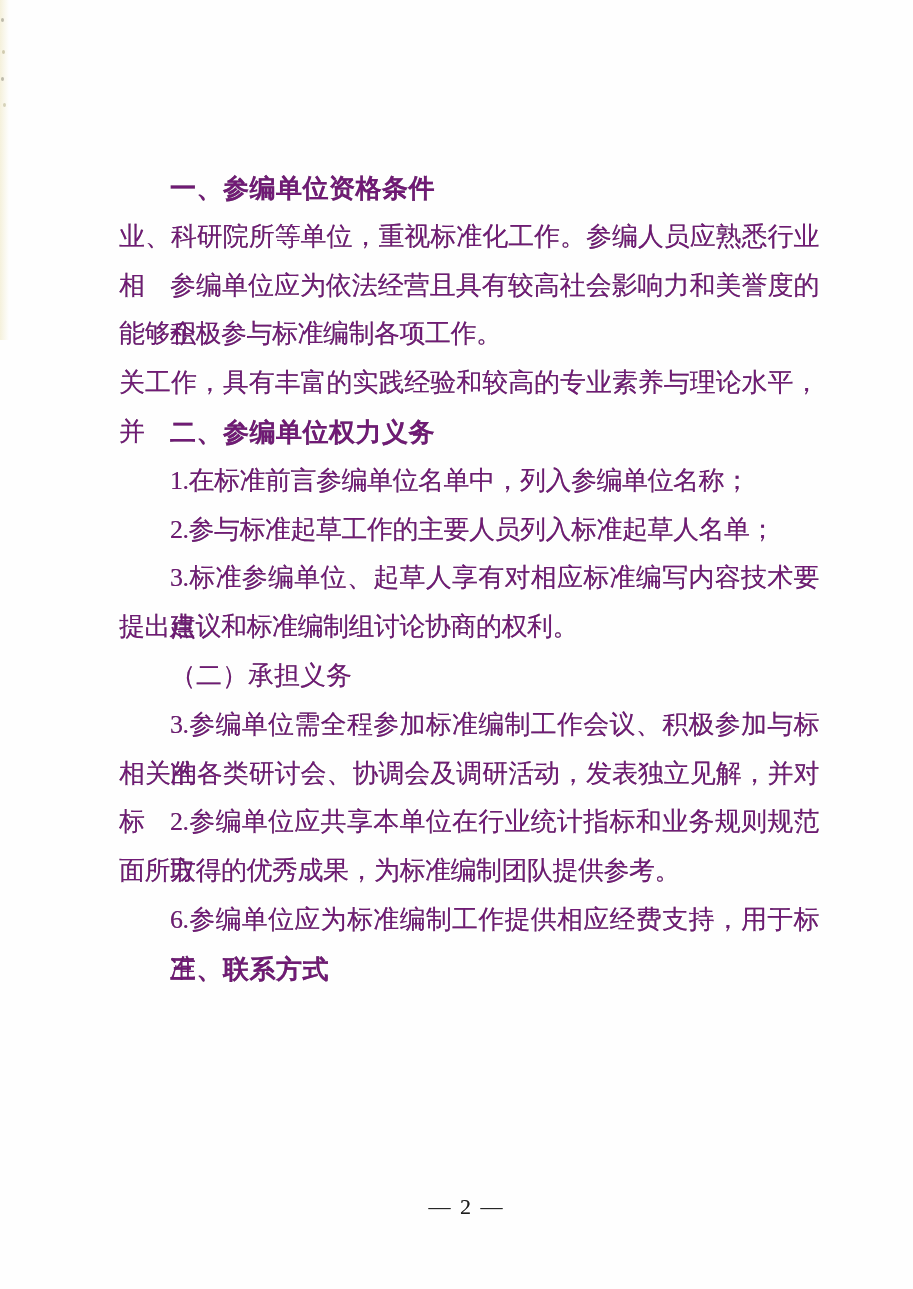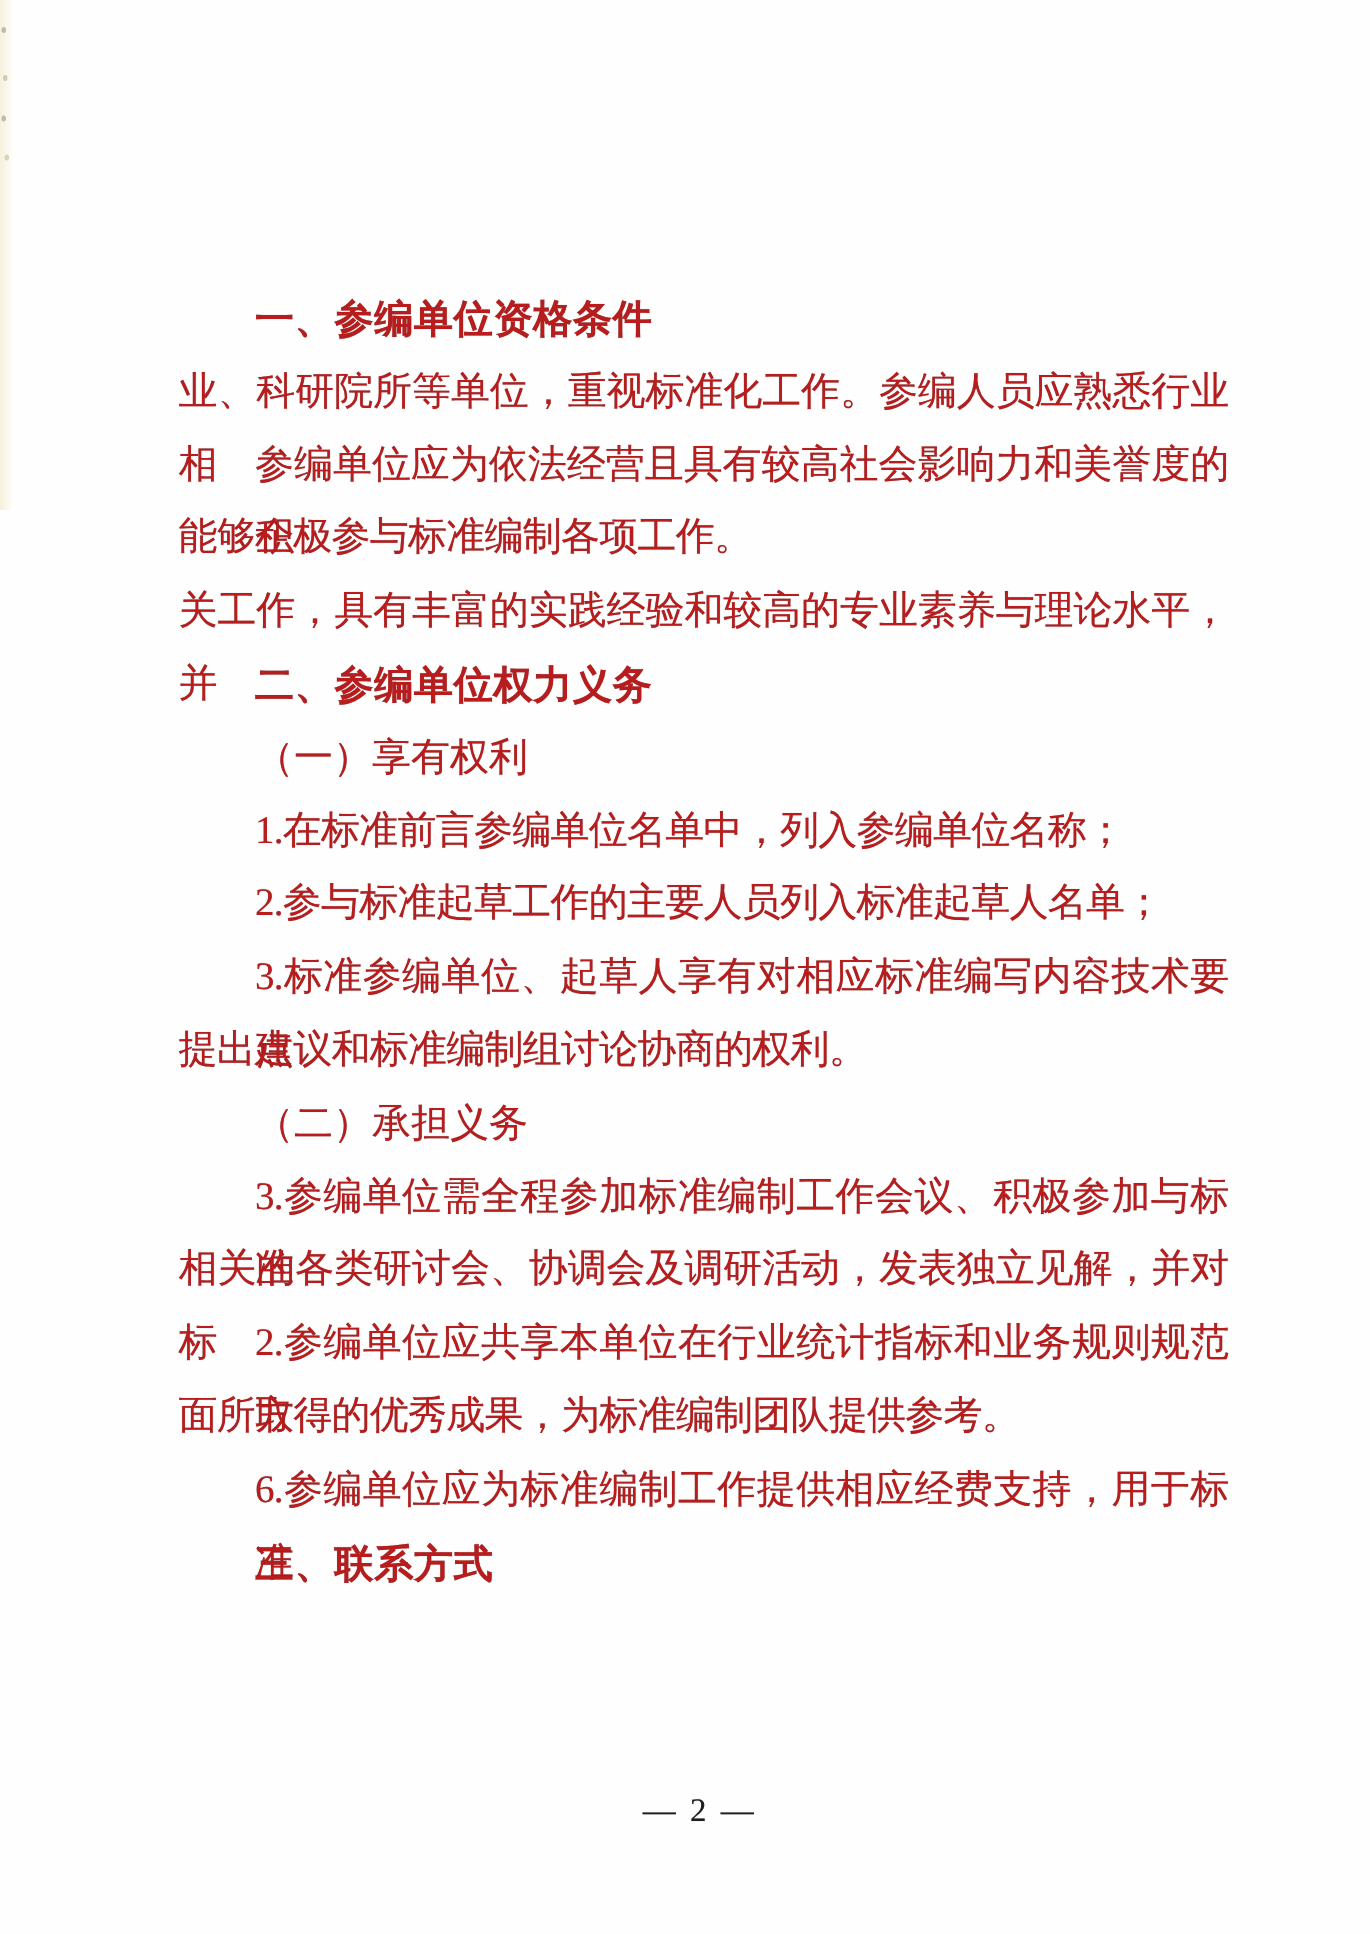--- a/index.html
+++ b/index.html
@@ -37,23 +37,23 @@
     border-radius: 50%;
   }
   .speck.s1 { left: 1px; top: 18px; }
   .speck.s2 { left: 2px; top: 50px; background: rgba(150,140,90,0.4); }
   .speck.s3 { left: 1px; top: 77px; }
   .speck.s4 { left: 3px; top: 103px; background: rgba(150,140,90,0.35); }
 
   .content {
     position: absolute;
     left: 119px;
-    top: 188px;
+    top: 164px;
     width: 700px;
-    color: #b91c1c;
+    color: #701a75;
   }
   .line {
     height: 48.8px;
     line-height: 48.8px;
     font-size: 26px;
     letter-spacing: -0.5px;
     white-space: nowrap;
     text-shadow: 0 0 0.5px rgba(30,30,30,0.55);
   }
   .line.indent {
@@ -101,21 +101,20 @@
   <div class="speck s4"></div>
 
   <main class="content">
 
   <div class="line heading indent">一、参编单位资格条件</div>
       <div class="line body full">业、科研院所等单位，重视标准化工作。参编人员应熟悉行业相</div>
       <div class="line body indent full">参编单位应为依法经营且具有较高社会影响力和美誉度的企</div>
       <div class="line body">能够积极参与标准编制各项工作。</div>
       <div class="line body full">关工作，具有丰富的实践经验和较高的专业素养与理论水平，并</div>
       <div class="line heading indent">二、参编单位权力义务</div>
-      <div class="line subheading indent">（一）享有权利</div>
       <div class="line body indent">1.在标准前言参编单位名单中，列入参编单位名称；</div>
       <div class="line body indent">2.参与标准起草工作的主要人员列入标准起草人名单；</div>
       <div class="line body indent full">3.标准参编单位、起草人享有对相应标准编写内容技术要点</div>
       <div class="line body">提出建议和标准编制组讨论协商的权利。</div>
       <div class="line subheading indent">（二）承担义务</div>
       <div class="line body indent full">3.参编单位需全程参加标准编制工作会议、积极参加与标准</div>
       <div class="line body full">相关的各类研讨会、协调会及调研活动，发表独立见解，并对标</div>
       <div class="line body indent full">2.参编单位应共享本单位在行业统计指标和业务规则规范方</div>
       <div class="line body">面所取得的优秀成果，为标准编制团队提供参考。</div>
       <div class="line body indent full">6.参编单位应为标准编制工作提供相应经费支持，用于标准</div>

